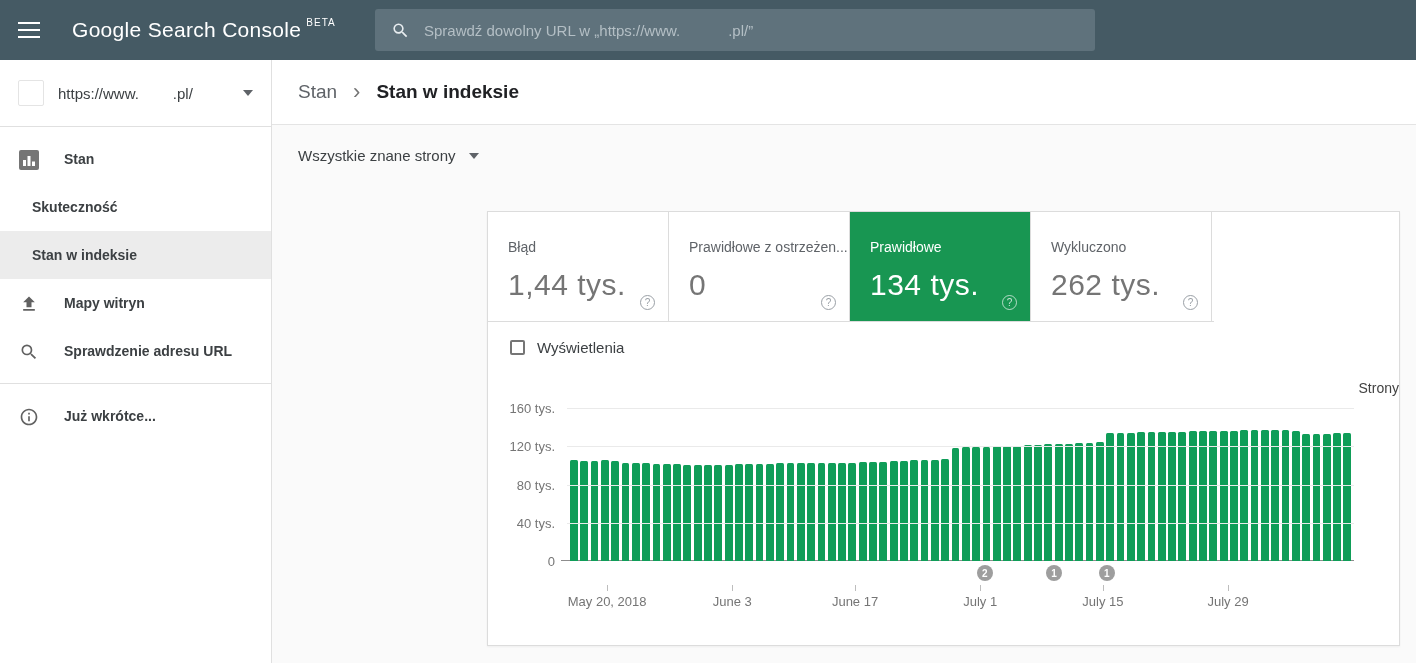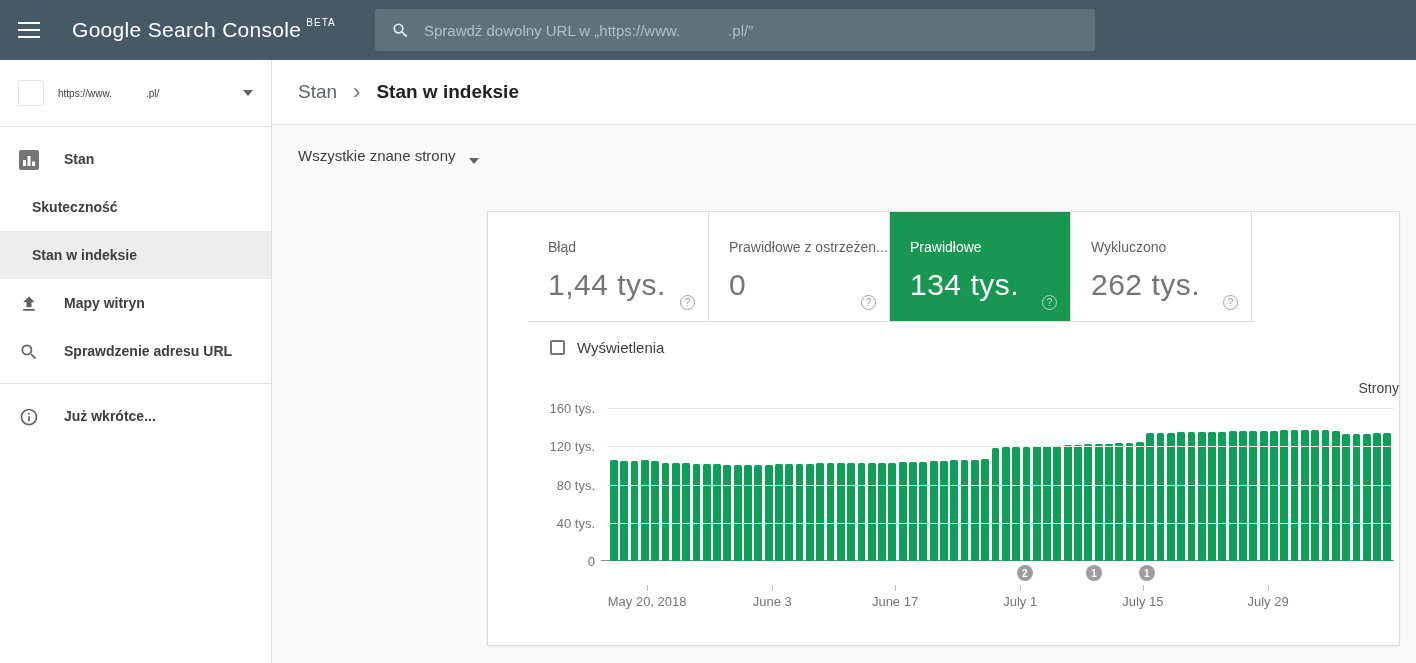--- a/index.html
+++ b/index.html
@@ -19,43 +19,43 @@
   .logo .beta{font-size:10px;letter-spacing:1px;margin-left:5px;transform:translateY(-8px);}
   .searchbox{position:absolute;left:375px;top:9px;width:720px;height:42px;background:#5f727c;border-radius:3px;
              display:flex;align-items:center;padding:0 16px;color:#b4bfc5;font-size:15px;cursor:text;}
   .searchbox svg{margin-right:14px;flex:0 0 auto;}
   .ph-gap{display:inline-block;width:48px;}
 
   
   .sidebar{position:absolute;top:60px;left:0;width:272px;bottom:0;background:#fff;border-right:1px solid #e0e0e0;z-index:20;}
   .property{height:67px;border-bottom:1px solid #e0e0e0;position:relative;cursor:pointer;}
   .favicon{position:absolute;left:18px;top:20px;width:26px;height:26px;background:#fff;border:1px solid #e4e4e4;border-radius:2px;}
-  .prop-text{position:absolute;left:58px;top:0;height:100%;display:flex;align-items:center;font-size:10px;color:#3c4043;}
+  .prop-text{position:absolute;left:58px;top:0;height:100%;display:flex;align-items:center;font-size:15px;color:#3c4043;}
   .prop-gap{display:inline-block;width:34px;}
   .caret{width:0;height:0;border-left:5px solid transparent;border-right:5px solid transparent;border-top:6px solid #5f6368;}
   .prop-caret{position:absolute;right:18px;top:30px;}
   .nav{padding-top:8px;}
   .nav-item{height:48px;display:flex;align-items:center;position:relative;padding-left:64px;font-size:14px;font-weight:bold;color:#3c4043;cursor:pointer;}
   .nav-item.indent{padding-left:32px;}
   .nav-item.selected{background:#ececec;}
   .nav-icon{position:absolute;left:18px;top:14px;width:22px;height:22px;display:flex;align-items:center;justify-content:center;}
   .side-divider{height:1px;background:#e0e0e0;margin:8px 0;}
 
   
   .content{position:absolute;left:272px;top:60px;right:0;bottom:0;background:#fafafa;overflow:hidden;}
   .breadcrumb-bar{height:65px;background:#fff;border-bottom:1px solid #e4e4e4;display:flex;align-items:center;padding-left:26px;}
   .bc-parent{font-size:19px;color:#5f6368;cursor:pointer;}
   .bc-chev{font-size:22px;color:#757575;margin:0 16px;line-height:1;}
   .bc-current{font-size:19px;color:#202124;font-weight:bold;}
-  .filter-row{margin:22px 0 0 26px;display:flex;align-items:flex-end;font-size:15px;color:#3c4043;cursor:pointer;width:max-content;}
+  .filter-row{margin:22px 0 0 26px;display:flex;align-items:center;font-size:15px;color:#3c4043;cursor:pointer;width:max-content;}
   .filter-row .caret{margin-left:13px;}
 
   
   .card{margin:47px 16px 0 215px;height:435px;background:#fff;border:1px solid #dcdcdc;
-        box-shadow:0 1px 2px rgba(0,0,0,.05);position:relative;padding-left:40px;}
+        box-shadow:0 1px 2px rgba(0,0,0,.05);position:relative;}
   .tiles{display:flex;width:726px;height:110px;border-bottom:1px solid #dcdcdc;}
   .tile{width:181px;border-right:1px solid #dcdcdc;position:relative;padding:27px 0 0 20px;cursor:pointer;}
   .tile .t-label{font-size:14px;color:#5f6368;white-space:nowrap;overflow:hidden;}
   .tile .t-value{font-size:30px;color:#757575;margin-top:13px;letter-spacing:.5px;}
   .tile.green{background:var(--card-green);}
   .tile.green .t-label,.tile.green .t-value{color:#fff;}
   .help{position:absolute;right:13px;bottom:11px;width:15px;height:15px;border:1.5px solid #9aa0a6;
         border-radius:50%;color:#9aa0a6;font-size:10px;display:flex;align-items:center;justify-content:center;cursor:pointer;}
   .tile.green .help{border-color:rgba(255,255,255,.65);color:rgba(255,255,255,.75);}
 

